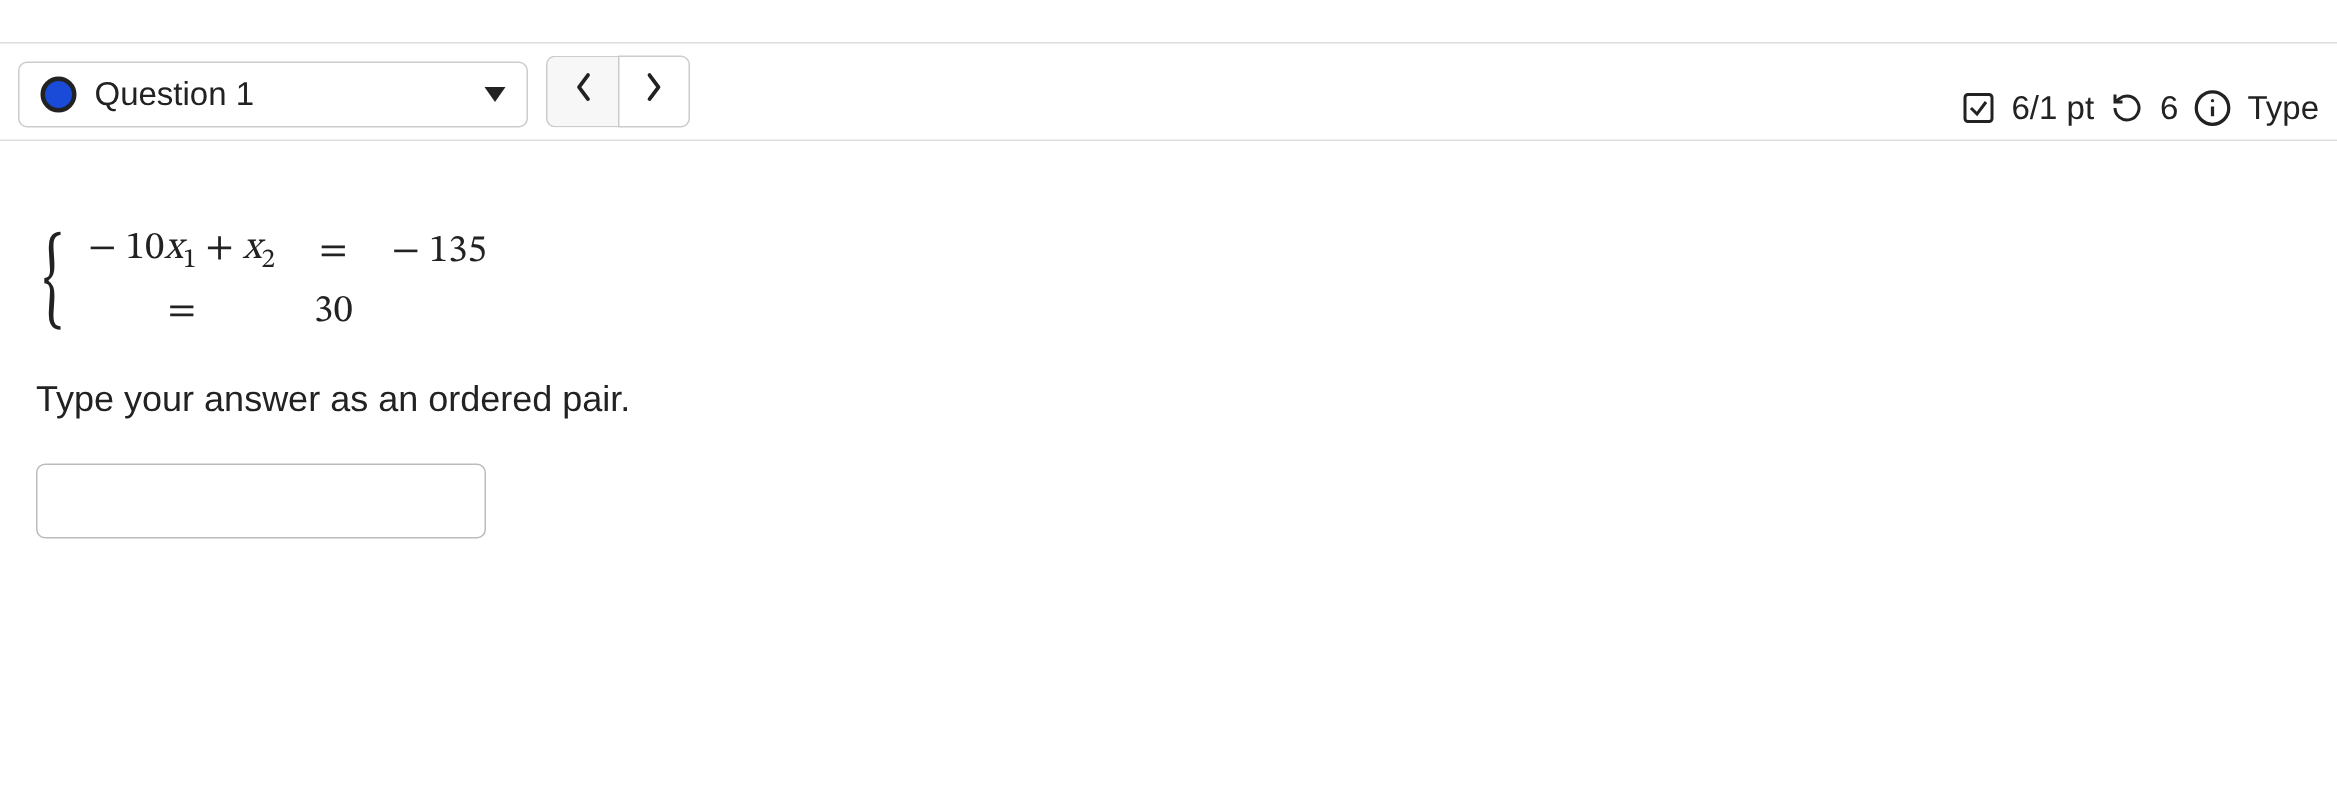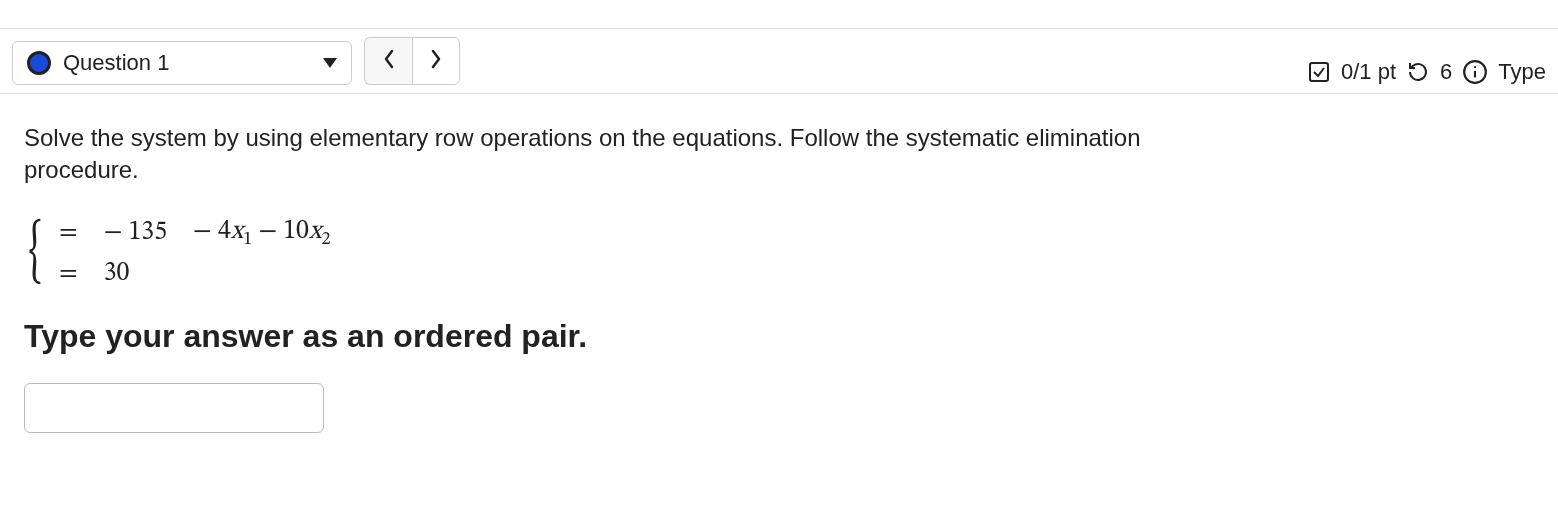--- a/index.html
+++ b/index.html
@@ -100,23 +100,22 @@
       grid-template-columns: auto auto auto;
       column-gap: 26px;
       row-gap: 6px;
       align-items: center;
     }
     .eq-lhs, .eq-eq, .eq-rhs { white-space: nowrap; }
     .eq-eq { text-align: center; }
     .var { font-style: italic; }
     sub { font-size: 0.7em; vertical-align: sub; font-style: normal; }
     .instruction {
-      font-size: 32px;
+      font-size: 24px;
       margin-top: 24px;
-      font-weight: bold;
     }
     .answer-input {
       margin-top: 28px;
       width: 300px;
       height: 50px;
       border: 1px solid #bbb;
       border-radius: 6px;
       font-size: 22px;
       padding: 6px 10px;
     }
@@ -152,49 +151,48 @@
 
   <div class="spacer"></div>
 
   <div class="meta">
     <span class="meta-icon">
       <svg viewBox="0 0 24 24">
           <rect x="3" y="3" width="18" height="18" rx="2"></rect>
           <polyline points="7,12 11,16 17,8"></polyline>
         </svg>
     </span>
-    <span>0/1 pt</span>
+    <span>6/1 pt</span>
     <span class="meta-icon">
       <svg viewBox="0 0 24 24">
           <path d="M4 12a8 8 0 1 0 3-6.3L4 8"></path>
           <polyline points="4,3 4,8 9,8"></polyline>
         </svg>
     </span>
     <span>6</span>
     <span class="meta-icon info-icon">
       <svg viewBox="0 0 24 24">
           <circle cx="12" cy="12" r="10"></circle>
           <circle cx="12" cy="7.5" r="1" fill="#222" stroke="none"></circle>
           <line x1="12" y1="11" x2="12" y2="17"></line>
         </svg>
     </span>
     <span>Type</span>
   </div>
 </div>
 
 <div class="content">
-  <p class="prompt">Solve the system by using elementary row operations on the equations. Follow the systematic elimination procedure.</p>
 
   <div class="system">
     <span class="brace">{</span>
     <div class="eqns">
+      <span class="eq-lhs">− 10<span class="var">x</span><sub>1</sub> + <span class="var">x</span><sub>2</sub></span>
       <span class="eq-eq">=</span>
       <span class="eq-rhs">− 135</span>
 
-      <span class="eq-lhs">− 4<span class="var">x</span><sub>1</sub> − 10<span class="var">x</span><sub>2</sub></span>
       <span class="eq-eq">=</span>
       <span class="eq-rhs">30</span>
     </div>
   </div>
 
   <p class="instruction">Type your answer as an ordered pair.</p>
 
   <input type="text" class="answer-input" value="" style="">
 </div>
 

